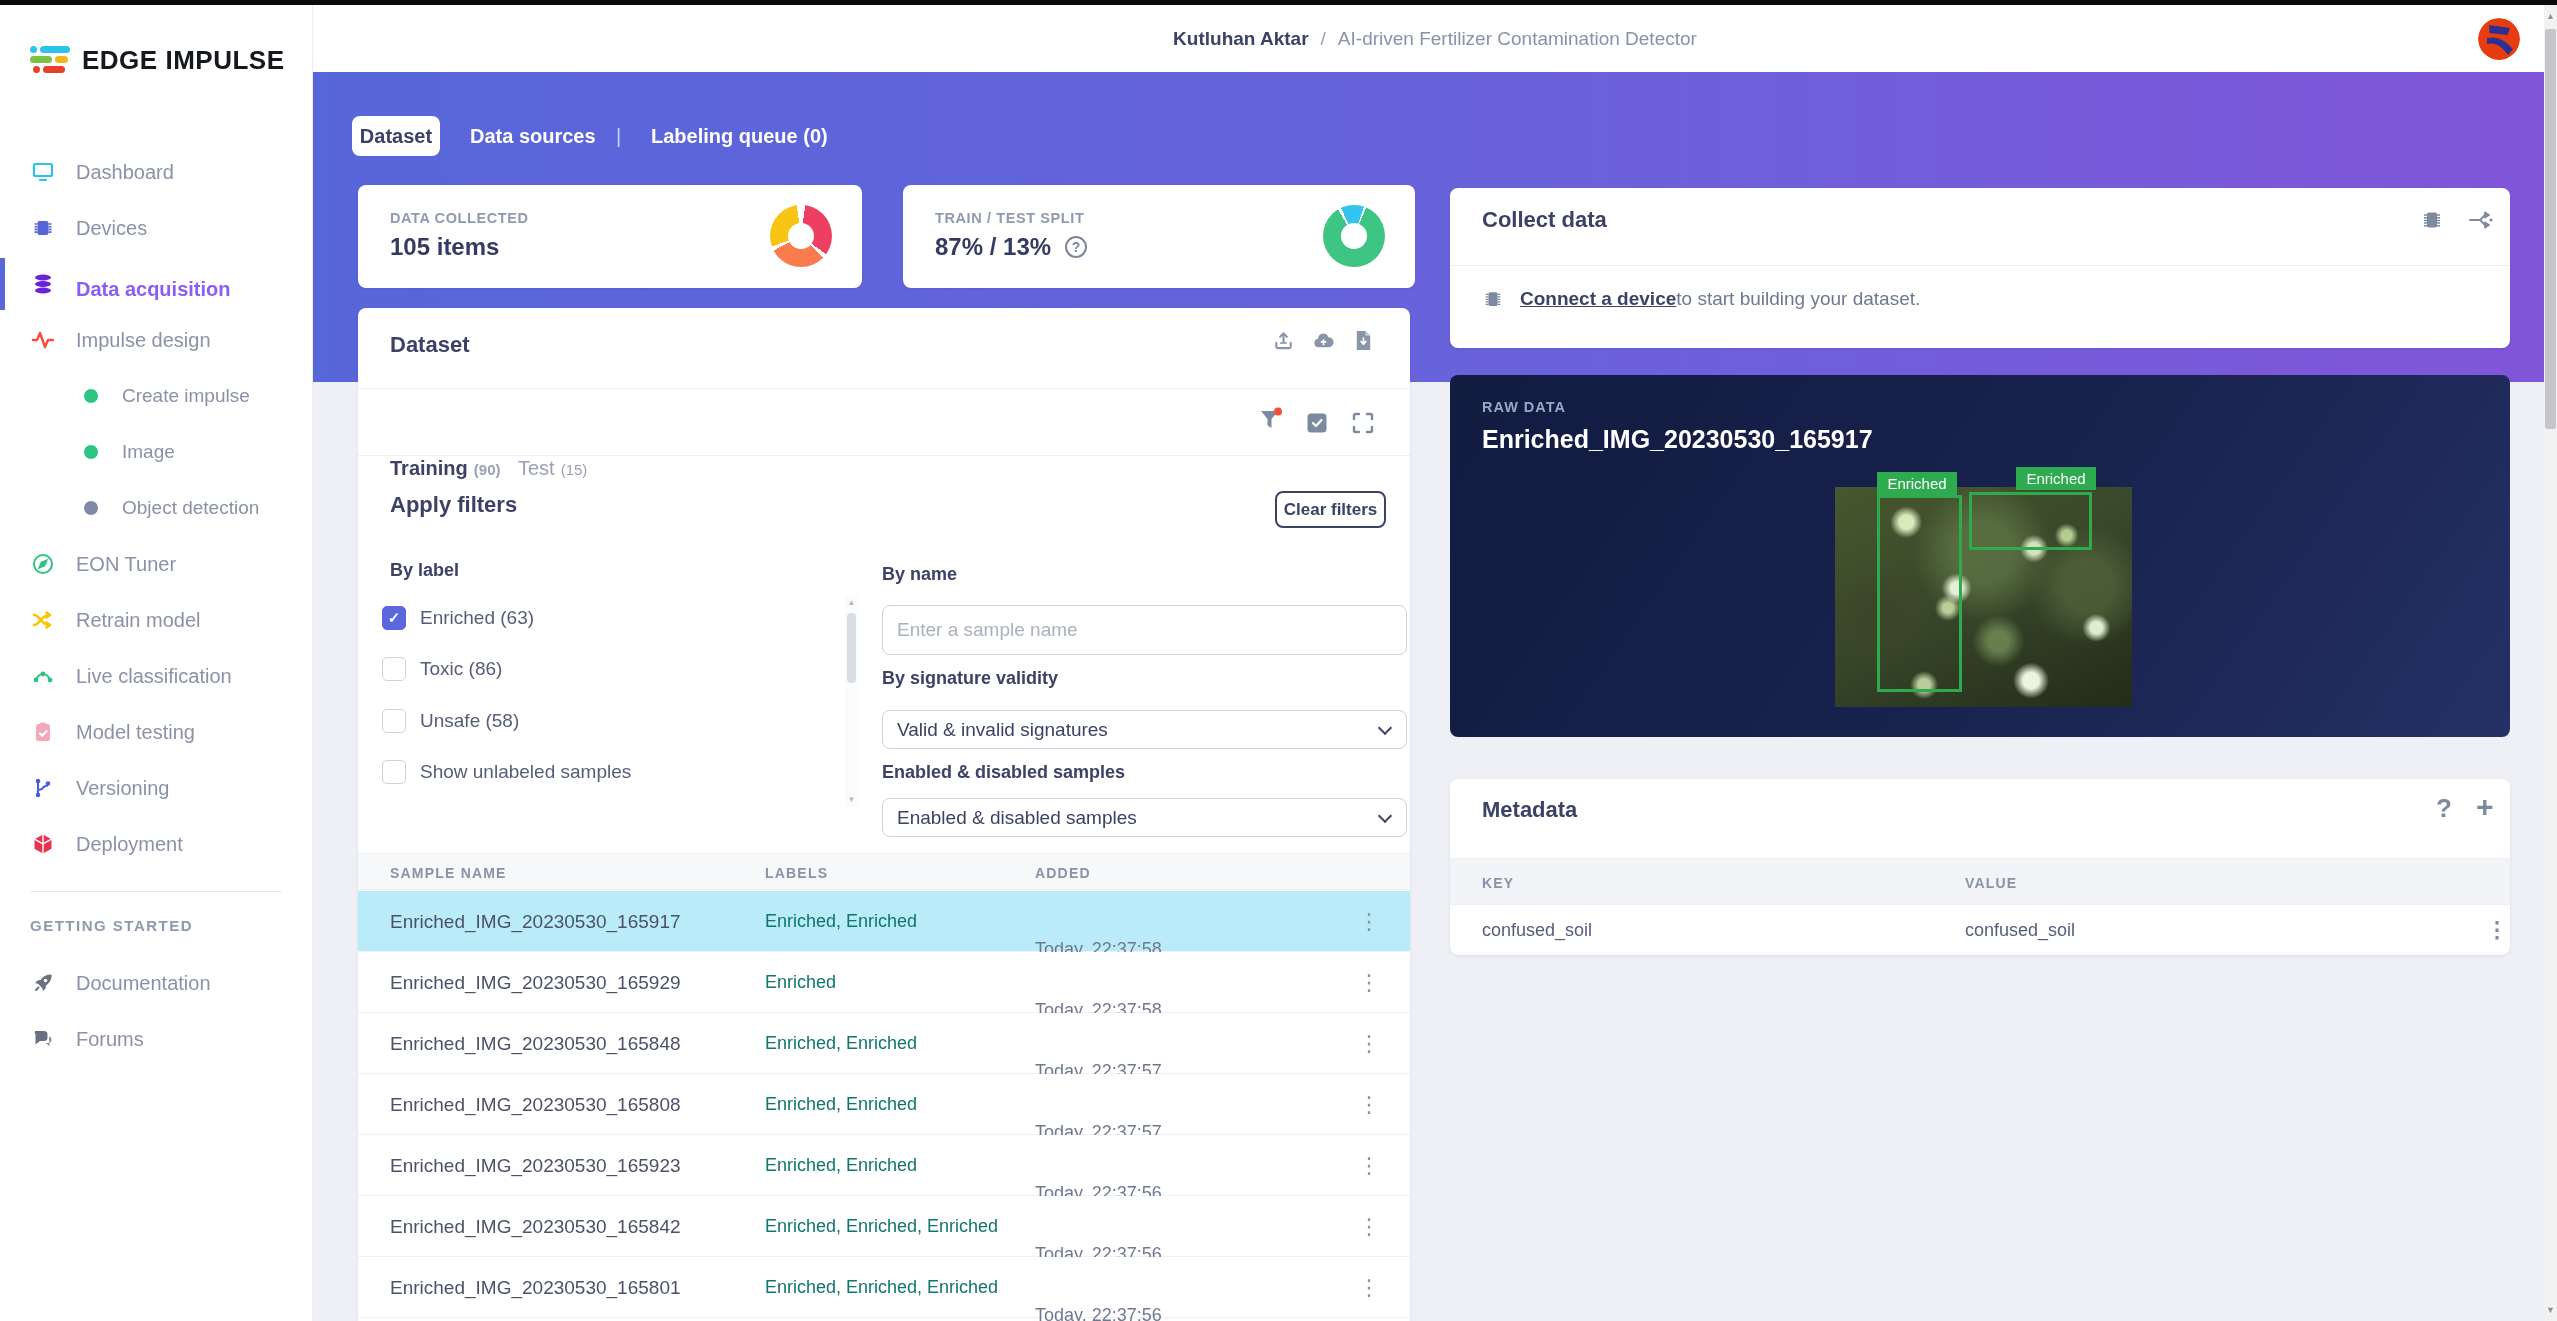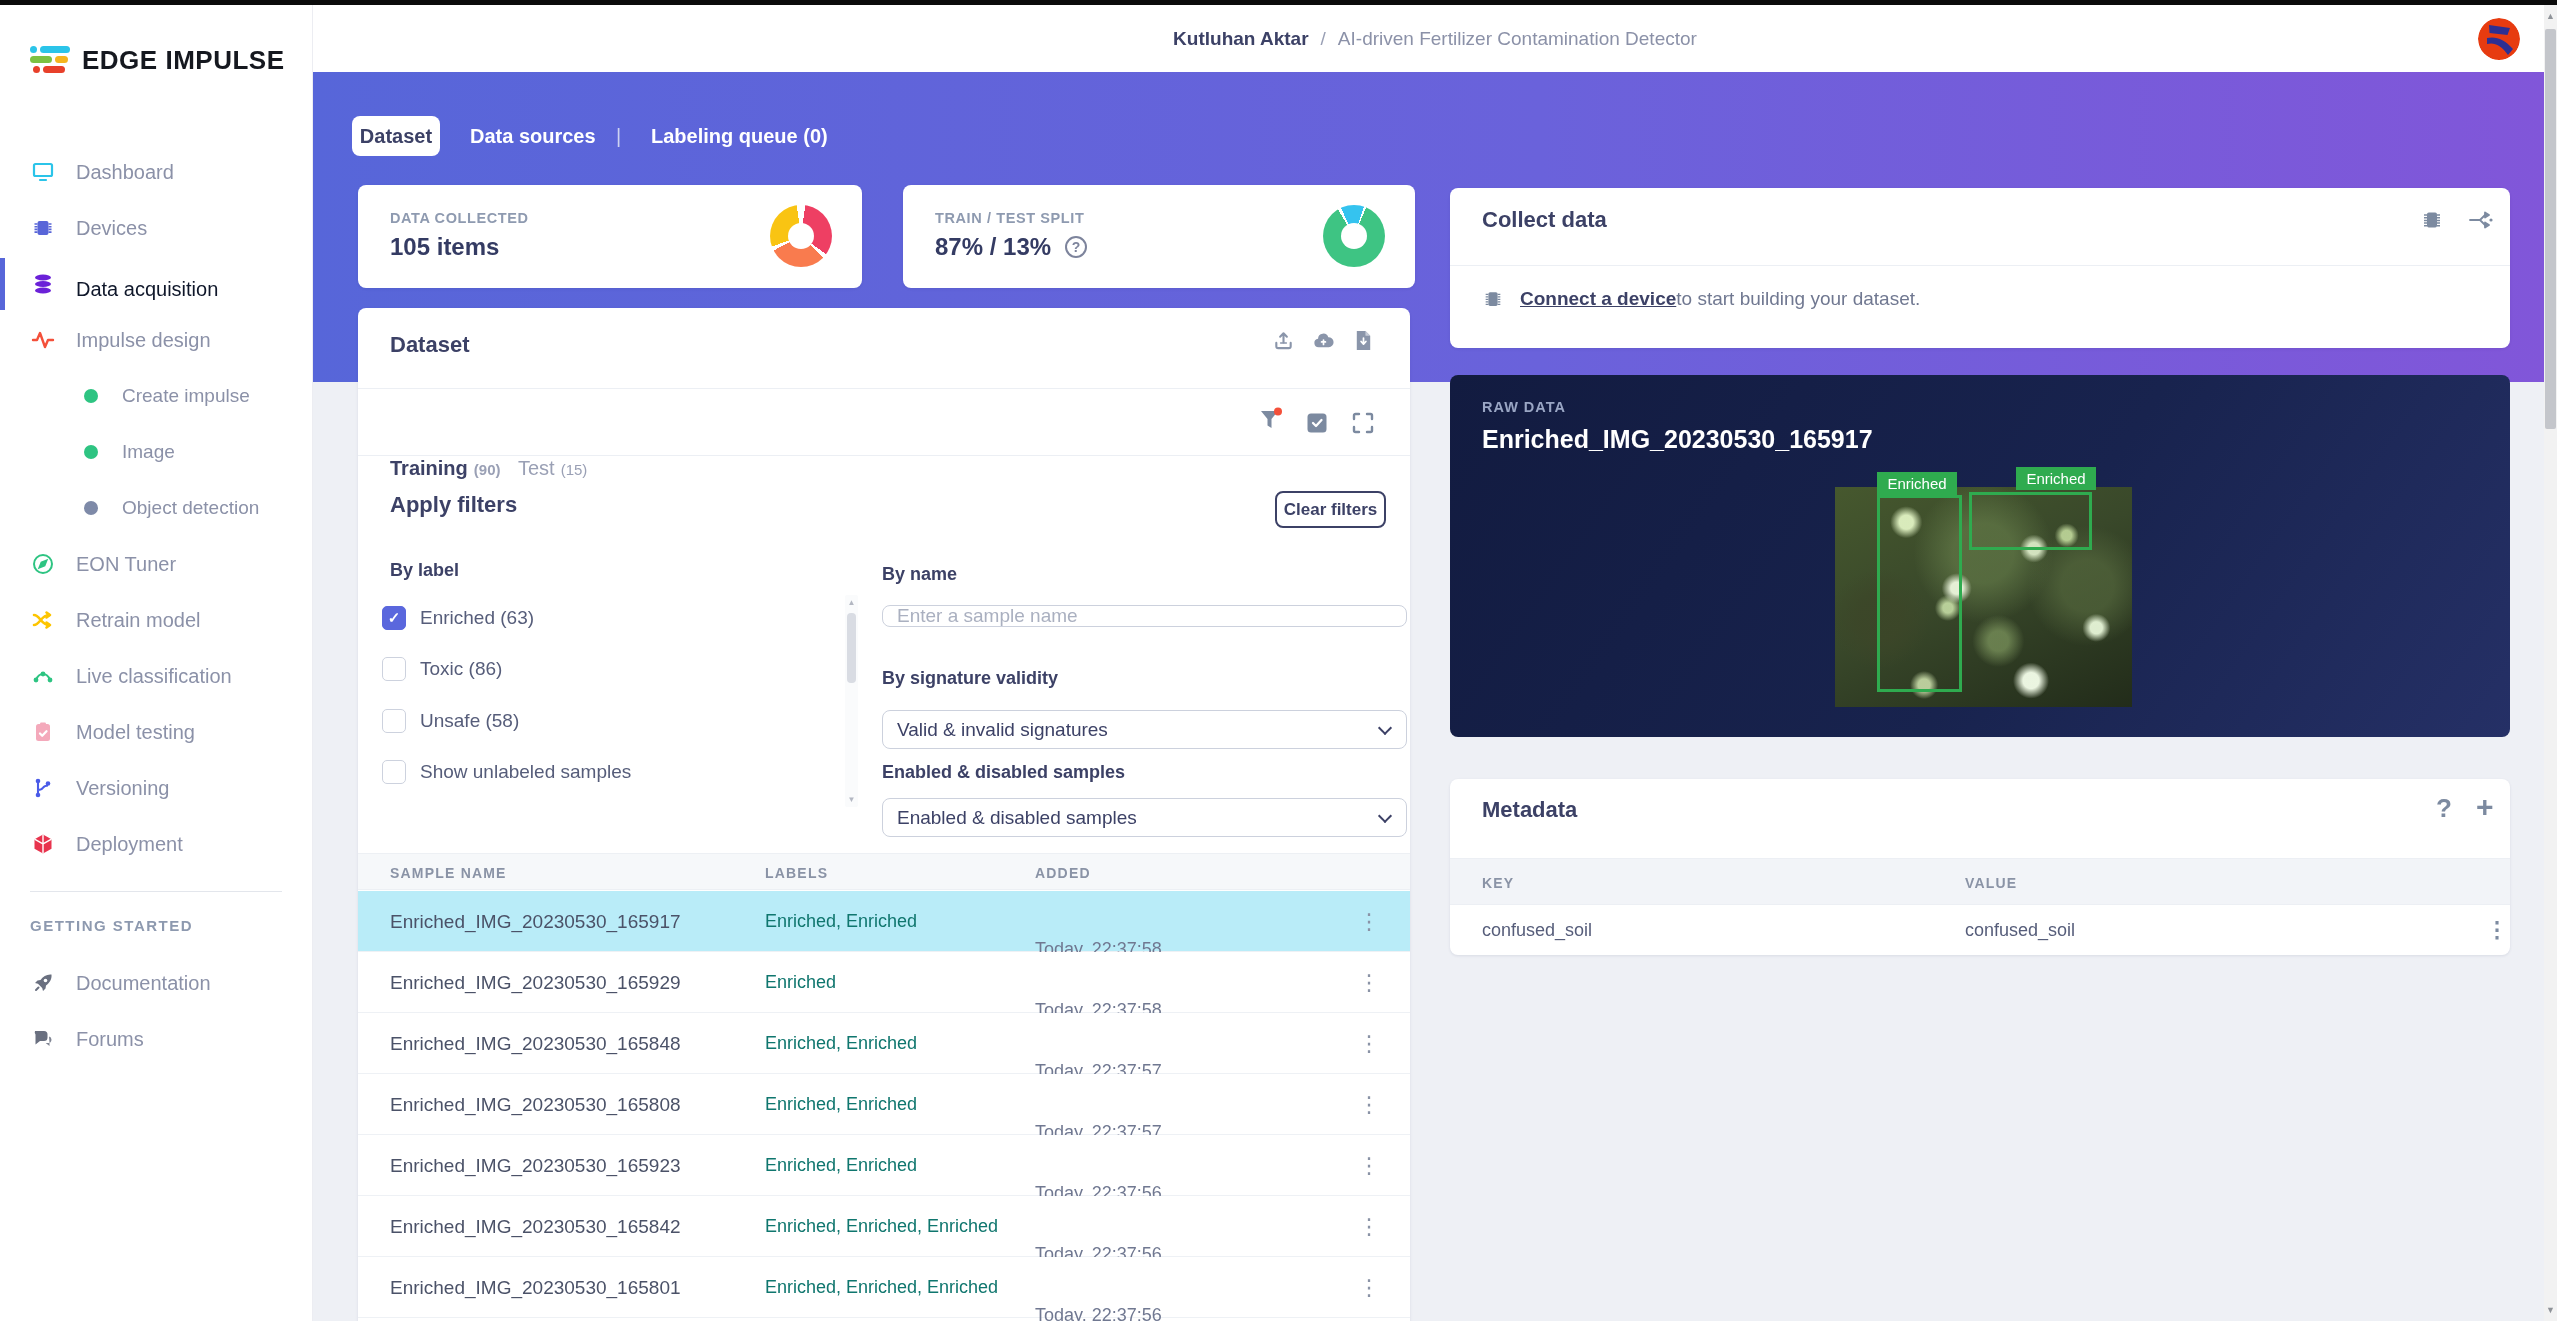--- a/index.html
+++ b/index.html
@@ -19,21 +19,21 @@
   
   .sidebar { position:absolute; left:0; top:5px; width:313px; height:1316px; background:#ffffff; border-right:1px solid #ecedf2; z-index:40; }
   .logo { position:absolute; left:30px; top:40px; height:34px; display:flex; align-items:flex-start; }
   .logo-glyph { position:relative; width:42px; height:30px; margin-right:10px; }
   .logo-glyph i { position:absolute; border-radius:4px; }
   .logo-text { font-size:26px; font-weight:800; color:#15181f; letter-spacing:0.5px; white-space:nowrap; }
   .nav { position:absolute; left:0; top:139px; width:313px; }
   .nav-item { position:relative; height:56px; display:flex; align-items:center; cursor:pointer; }
   .nav-item .nicon { position:absolute; left:31px; width:24px; height:24px; display:flex; align-items:center; justify-content:center; }
   .nav-item .nlabel { position:absolute; left:76px; font-size:20px; color:#8b91a8; white-space:nowrap; }
-  .nav-item.active .nlabel { color:#0f172a; font-weight:400;margin-top:10px; }
+  .nav-item.active .nlabel { color:#8b5cf6; font-weight:700;margin-top:10px; }
   .nav-item.active::before { content:""; position:absolute; left:0; top:2px; bottom:2px; width:5px; background:#5766d9; }
   .nav-item.sub .ndot { position:absolute; left:84px; width:14px; height:14px; border-radius:50%; }
   .nav-item.sub .nlabel { left:122px; font-size:19px; }
   .dot-green { background:#2ec482; }
   .dot-gray  { background:#7e8aa8; }
   .side-divider { position:absolute; left:30px; right:30px; top:886px; height:1px; background:#e3e6ec; }
   .side-section { position:absolute; left:30px; top:912px; font-size:15px; font-weight:700; letter-spacing:1.5px; color:#8d99af; }
   .nav2 { position:absolute; left:0; top:950px; width:313px; }
 
   
@@ -79,21 +79,21 @@
                  font-size:17px; font-weight:700; display:flex; align-items:center; justify-content:center; cursor:pointer; }
 
   .flabel { position:absolute; font-size:18px; font-weight:700; color:#3c4166; }
 
   .chk-row { position:absolute; left:24px; height:30px; display:flex; align-items:center; cursor:pointer; }
   .chk-box { width:24px; height:24px; border:1.5px solid #cdd2de; border-radius:5px; background:#fff; margin-right:14px;
              display:flex; align-items:center; justify-content:center; }
   .chk-box.checked { background:#5a67dd; border-color:#5a67dd; color:#fff; font-size:15px; font-weight:700; }
   .chk-label { font-size:19px; color:#565d7a; }
 
-  .tinput { position:absolute; height:22px; border:1.5px solid #ccd1dd; border-radius:8px; background:#fff;
+  .tinput { position:absolute; height:50px; border:1.5px solid #ccd1dd; border-radius:8px; background:#fff;
             font-family:"Liberation Sans",sans-serif; font-size:19px; color:#3c4166; padding:8px 14px; outline:none; }
   .tinput::placeholder { color:#aab0c0; }
   .tselect { position:absolute; height:39px; border:1.5px solid #ccd1dd; border-radius:8px; background:#fff;
              font-size:19px; color:#3c4166; display:flex; align-items:center; padding:0 14px; cursor:pointer; }
   .chev { position:absolute; right:16px; top:12px; width:10px; height:10px; border-right:2px solid #3c4166; border-bottom:2px solid #3c4166; transform:rotate(45deg); }
 
   .list-scrollbar { position:absolute; width:13px; background:#fafbfc; border-radius:2px; }
   .list-scrollbar .arrow { position:absolute; left:0; width:13px; text-align:center; font-size:8px; color:#b3b7c2; }
   .list-scrollbar .thumb { position:absolute; left:2px; width:9px; background:#d9dce3; border-radius:4px; }
 

